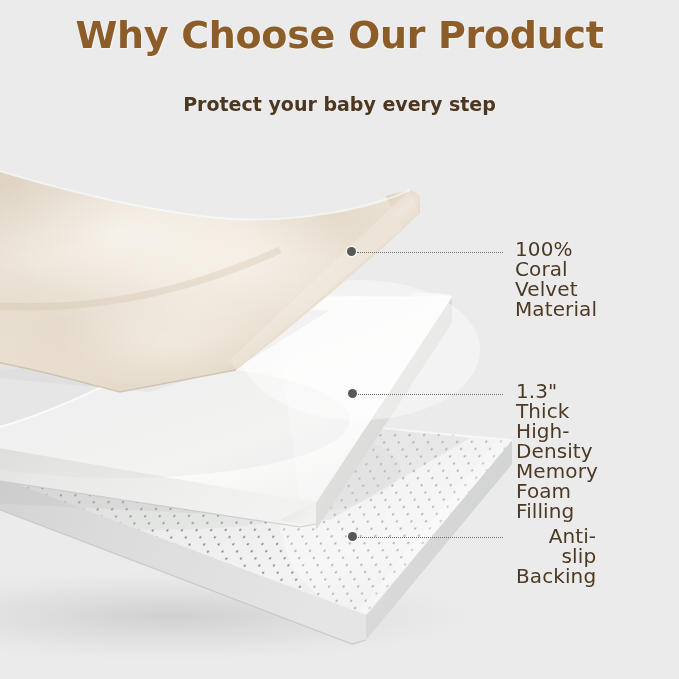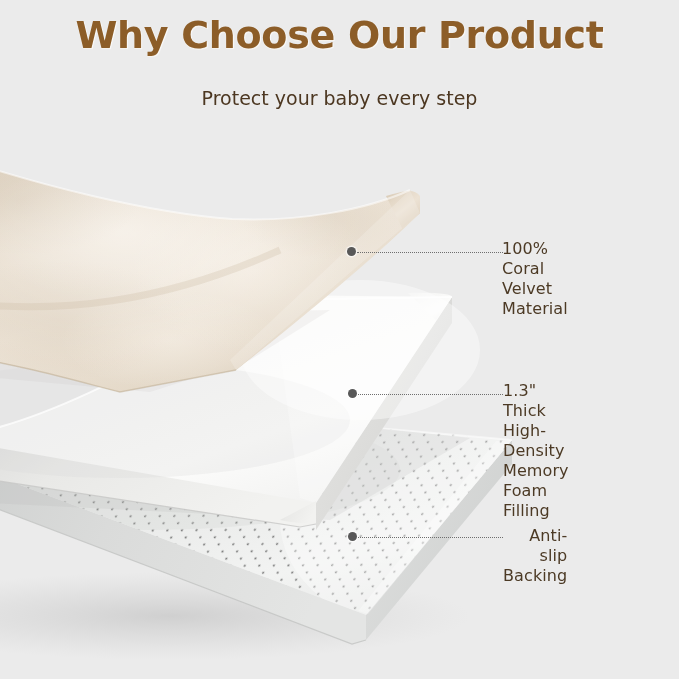--- a/index.html
+++ b/index.html
@@ -36,25 +36,25 @@
     padding-top: 13px;
     font-family: "DejaVu Sans", sans-serif;
     font-size: 38px;
     font-weight: bold;
     letter-spacing: -0.3px;
     color: #8c5d28;
     text-shadow: 0 1px 0 #f6f2ec, 1px 1px 1px rgba(255,255,255,0.85);
     white-space: nowrap;
   }
   #subtitle {
-    margin: 12px;
+    margin: 18px;
     padding-top: 18px;
     font-family: "DejaVu Sans", sans-serif;
     font-size: 19px;
-    font-weight: normal;
+    font-weight: bold;
     color: #4c3721;
     white-space: nowrap;
   }
 
   
   #product {
     position: absolute;
     left: 0;
     top: 0;
     width: 679px;
@@ -76,25 +76,26 @@
     box-shadow: 0 0 0 1.5px rgba(255,255,255,0.55);
   }
   .callout-leader {
     position: absolute;
     height: 0;
     border-top: 1.5px dotted #6e6e6e;
   }
   .callout-text {
     position: absolute;
     font-family: "DejaVu Sans", sans-serif;
-    font-size: 16px;
+    font-size: 20px;
     line-height: 20px;
     color: #4c3a25;
     white-space: pre-line;
     letter-spacing: 0.1px;
+    margin-left: 13px;
   }
 
   #callout-1 .callout-dot { left: 347px; top: 247px; }
   #callout-1 .callout-leader { left: 357px; top: 252px; width: 146px; }
   #callout-1 .callout-text { left: 502px; top: 239px; }
 
   #callout-2 .callout-dot { left: 348px; top: 389px; }
   #callout-2 .callout-leader { left: 358px; top: 394px; width: 145px; }
   #callout-2 .callout-text { left: 503px; top: 381px; }
 

